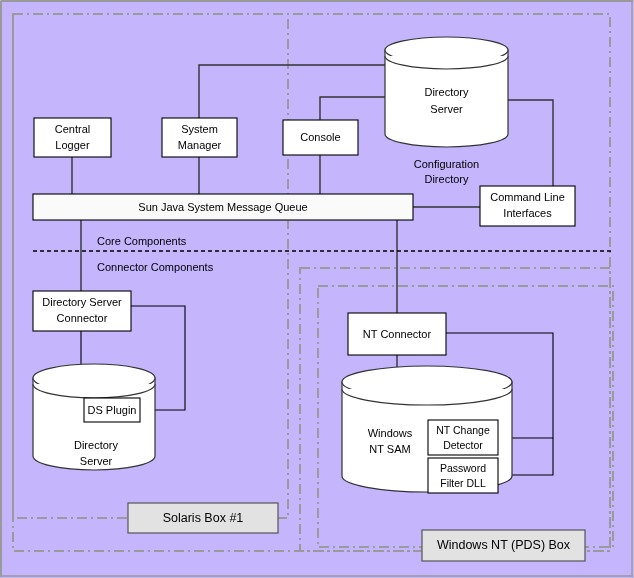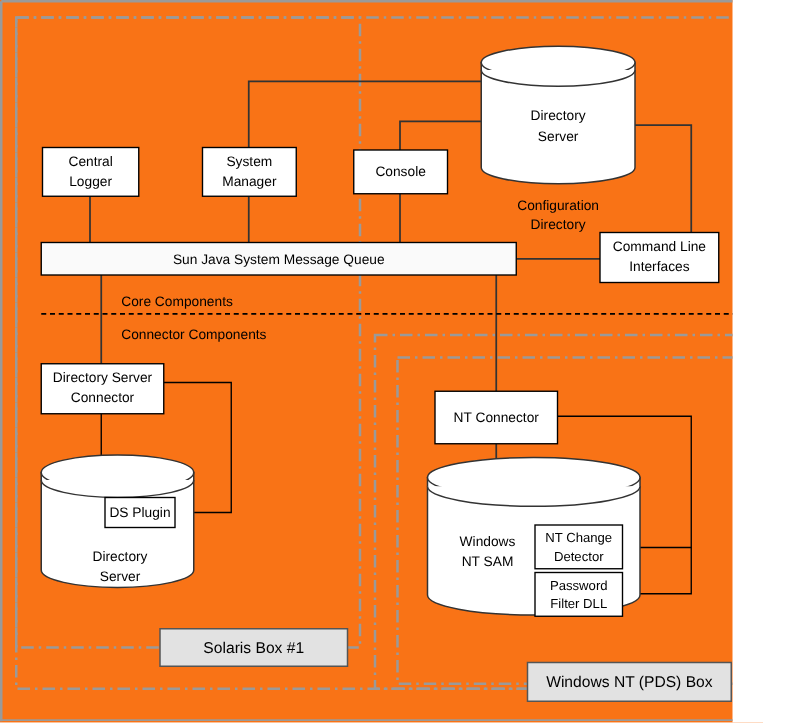--- a/index.html
+++ b/index.html
@@ -5,23 +5,23 @@
   html, body {
     margin: 0;
     padding: 0;
     background: #ffffff;
   }
   body {
     font-family: "Liberation Sans", sans-serif;
   }
   #canvas {
     position: relative;
-    width: 586px;
+    width: 634px;
     height: 578px;
-    background: #f97316;
+    background: #c4b5fd;
     overflow: hidden;
   }
   svg.diagram {
     position: absolute;
     left: 0;
     top: 0;
     width: 634px;
     height: 578px;
   }
   .node-label {

